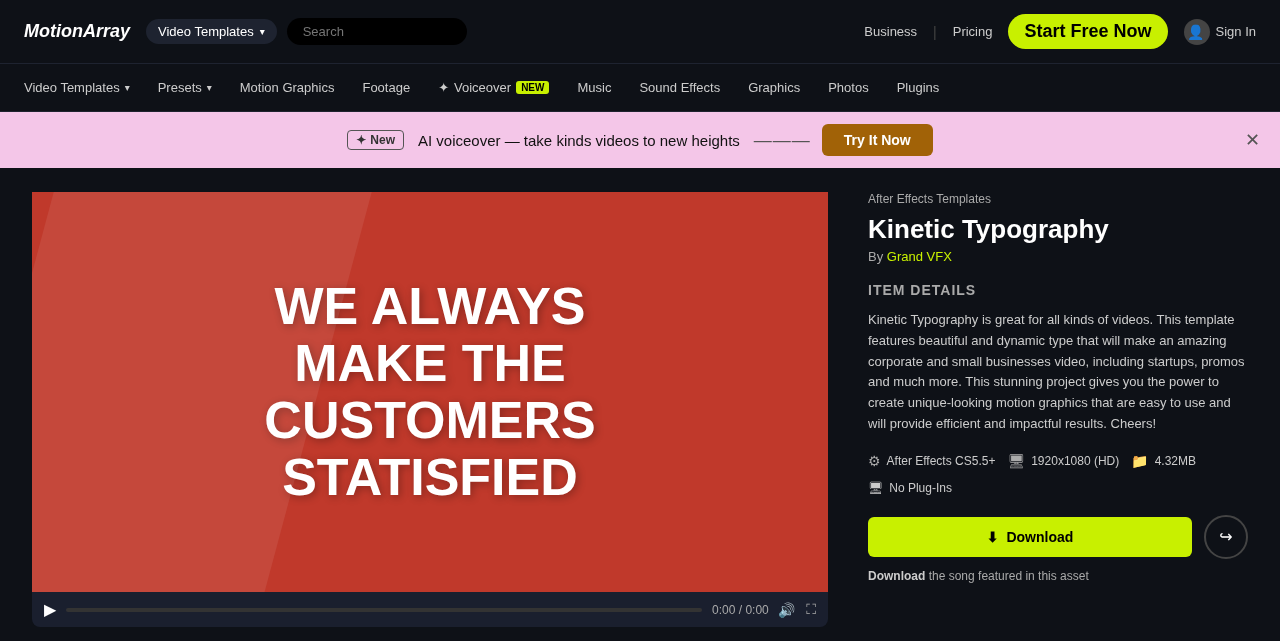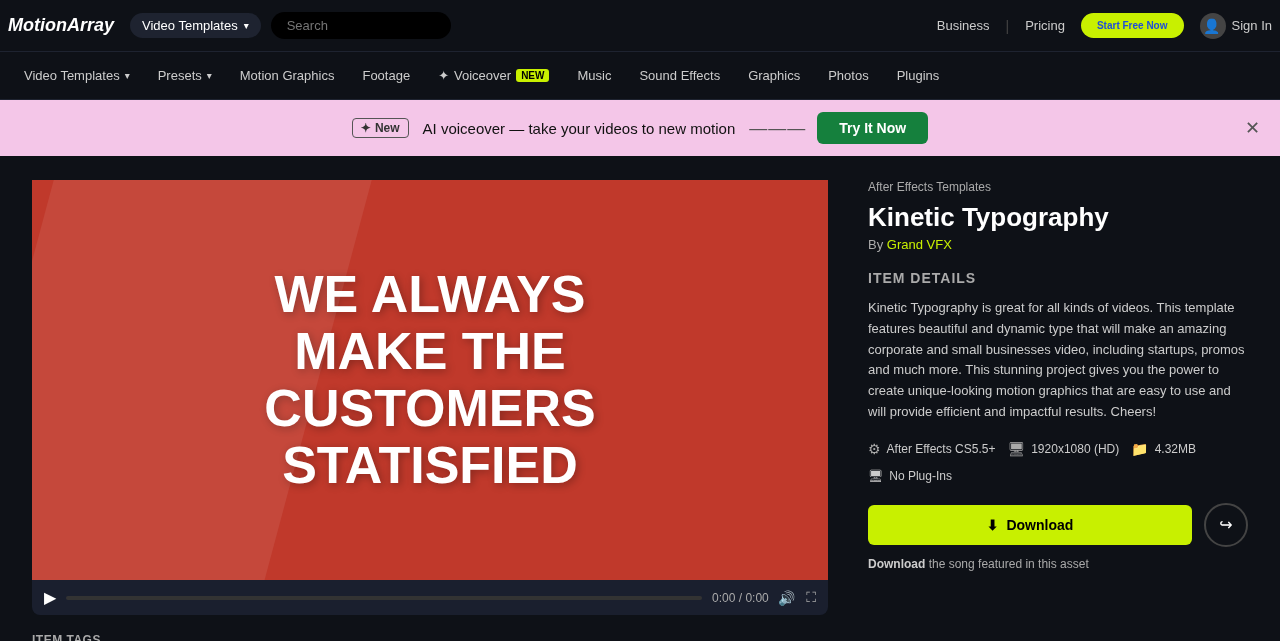--- a/index.html
+++ b/index.html
@@ -3,22 +3,22 @@
   <meta charset="utf-8">
   <style>
     * { margin: 0; padding: 0; box-sizing: border-box; }
     body { font-family: -apple-system, BlinkMacSystemFont, 'Segoe UI', sans-serif; background: #0e1117; color: #fff; font-size: 14px; }
 
     
     .top-nav {
       background: #0e1117;
       display: flex;
       align-items: center;
-      padding: 0 8px;
-      height: 52px;
+      padding: 0 24px;
+      height: 64px;
       border-bottom: 1px solid #1e2330;
     }
     .logo {
       font-size: 18px;
       font-weight: 700;
       color: #fff;
       font-style: italic;
       margin-right: 16px;
       white-space: nowrap;
     }
@@ -49,23 +49,23 @@
       margin-left: auto;
       display: flex;
       align-items: center;
       gap: 16px;
     }
     .nav-link { color: #ccc; font-size: 13px; text-decoration: none; cursor: pointer; }
     .nav-divider { color: #444; }
     .pricing-link { color: #ccc; font-size: 13px; cursor: pointer; }
     .start-free-btn {
       background: #c8f000;
-      color: #1d4ed8;
+      color: #000000;
       font-weight: 700;
-      font-size: 10px;
+      font-size: 18px;
       padding: 7px 16px;
       border-radius: 20px;
       border: none;
       cursor: pointer;
     }
     .sign-in-btn {
       display: flex;
       align-items: center;
       gap: 6px;
       color: #ccc;
@@ -128,21 +128,21 @@
       color: #333;
       display: flex; align-items: center; gap: 4px;
     }
     .banner-text {
       color: #111;
       font-size: 15px;
       font-weight: 500;
     }
     .banner-dashes { color: #555; font-size: 18px; letter-spacing: -2px; }
     .try-btn {
-      background: #15803d;
+      background: #a16207;
       color: #fff;
       padding: 8px 22px;
       border-radius: 6px;
       border: none;
       font-size: 14px;
       font-weight: 600;
       cursor: pointer;
     }
     .banner-close {
       position: absolute;
@@ -357,21 +357,21 @@
   <div class="cat-item">
     <span>Plugins</span>
   </div>
 </nav>
 
 <div class="banner">
   <div class="banner-new-tag">
     <span>✦</span>
     <span>New</span>
   </div>
-  <span class="banner-text">AI voiceover — take your videos to new motion</span>
+  <span class="banner-text">AI voiceover — take kinds videos to new heights</span>
   <span class="banner-dashes">— — —</span>
   <button class="try-btn">Try It Now</button>
   <span class="banner-close">✕</span>
 </div>
 
 <div class="main-content">
 
   <div class="video-section">
     <div class="video-container">
       <div class="video-text">

